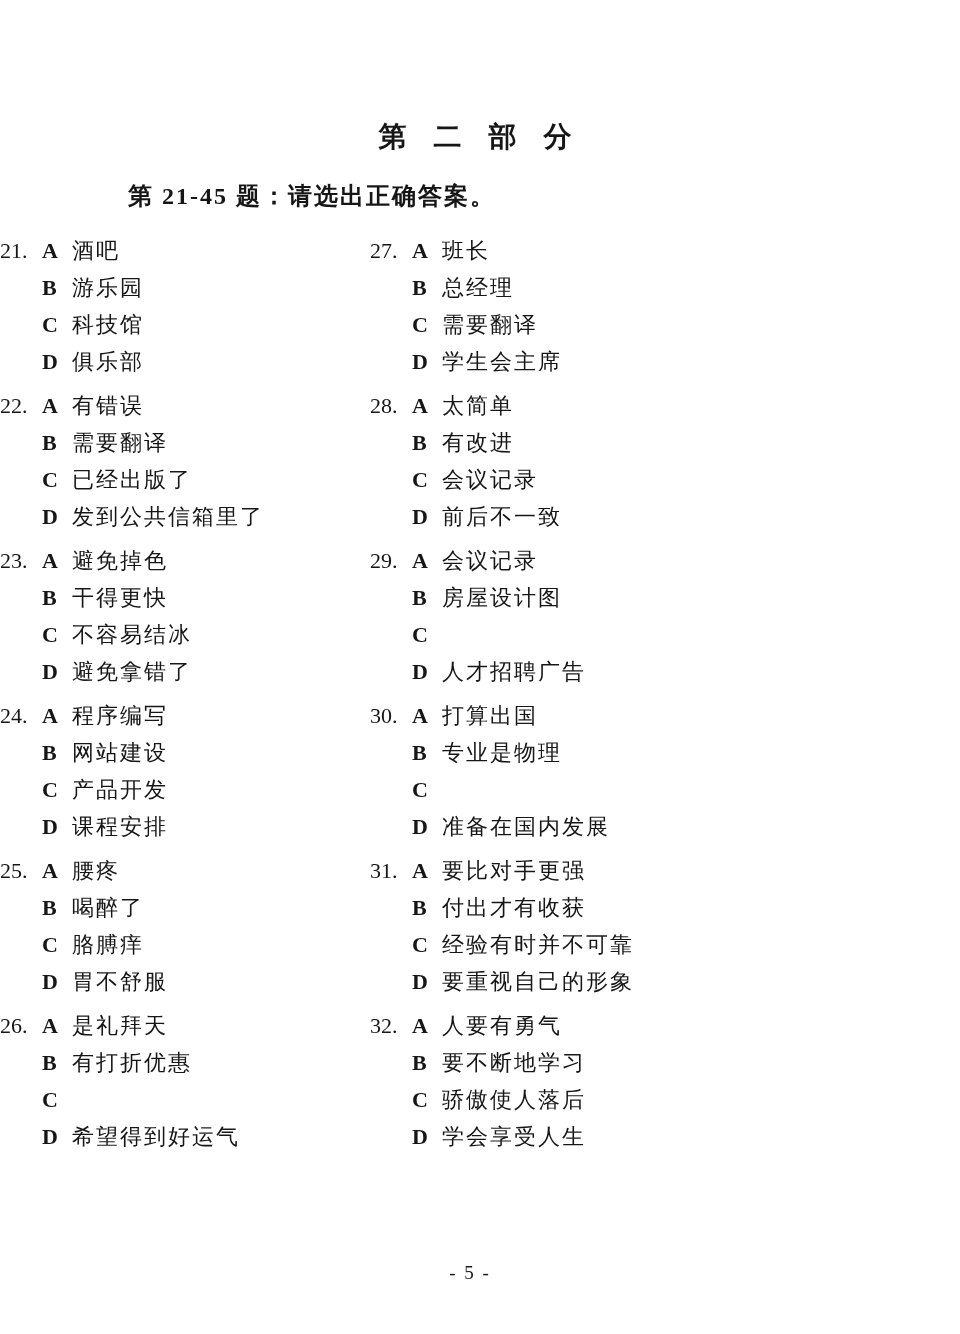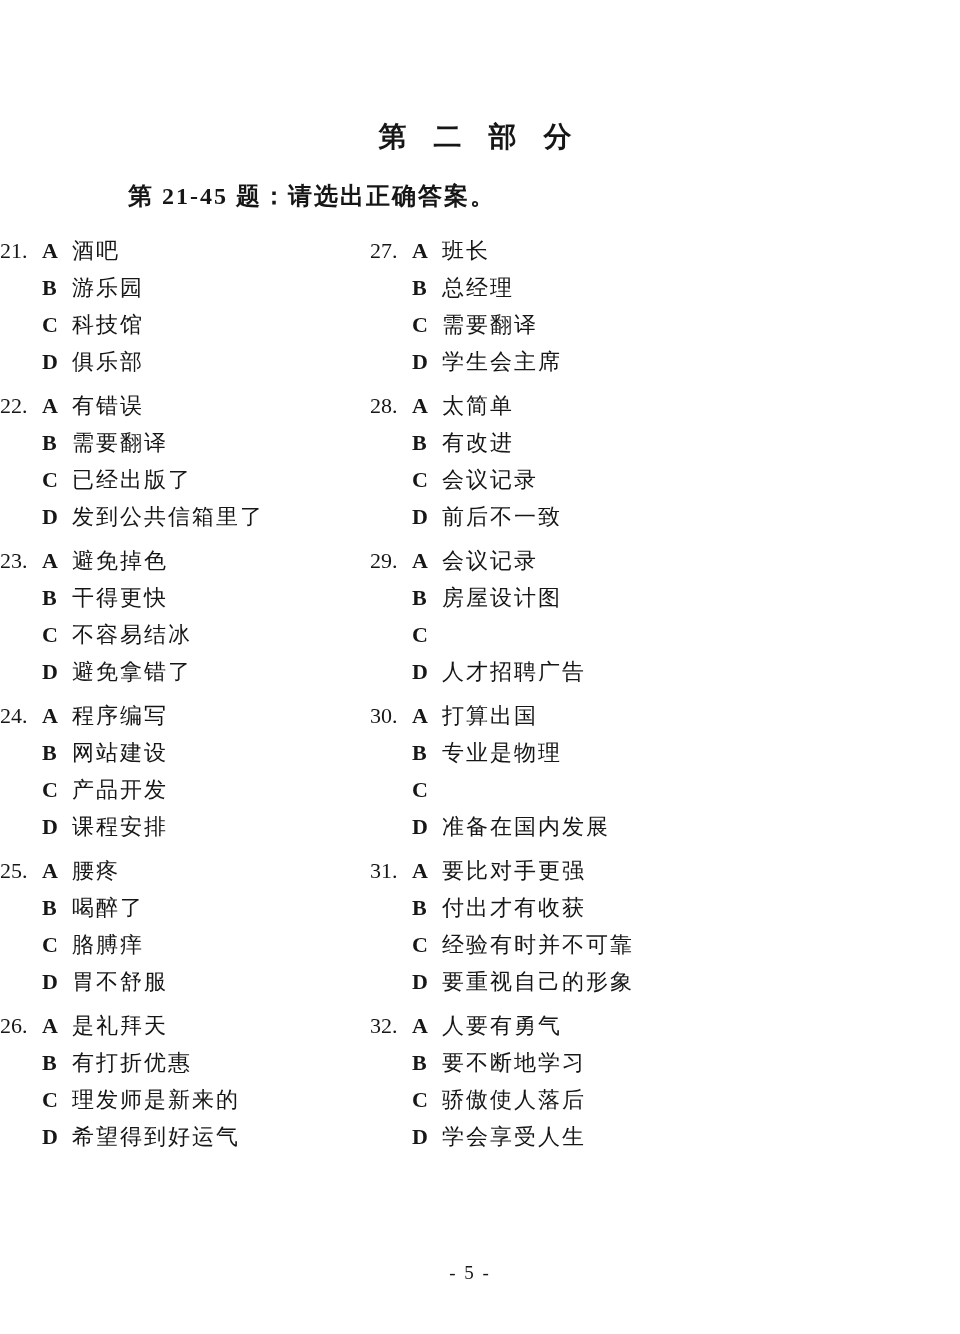--- a/index.html
+++ b/index.html
@@ -217,21 +217,20 @@
     <span class="opt-text">是礼拜天</span>
   </div>
 
   <div class="option">
     <span class="opt-letter">B</span>
     <span class="opt-text">有打折优惠</span>
   </div>
 
   <div class="option">
     <span class="opt-letter">C</span>
-    <span class="opt-text">理发师是新来的</span>
   </div>
 
   <div class="option">
     <span class="opt-letter">D</span>
     <span class="opt-text">希望得到好运气</span>
   </div>
 </div>
   </div>
 </div>
     <div class="col col-right" id="col-right">

